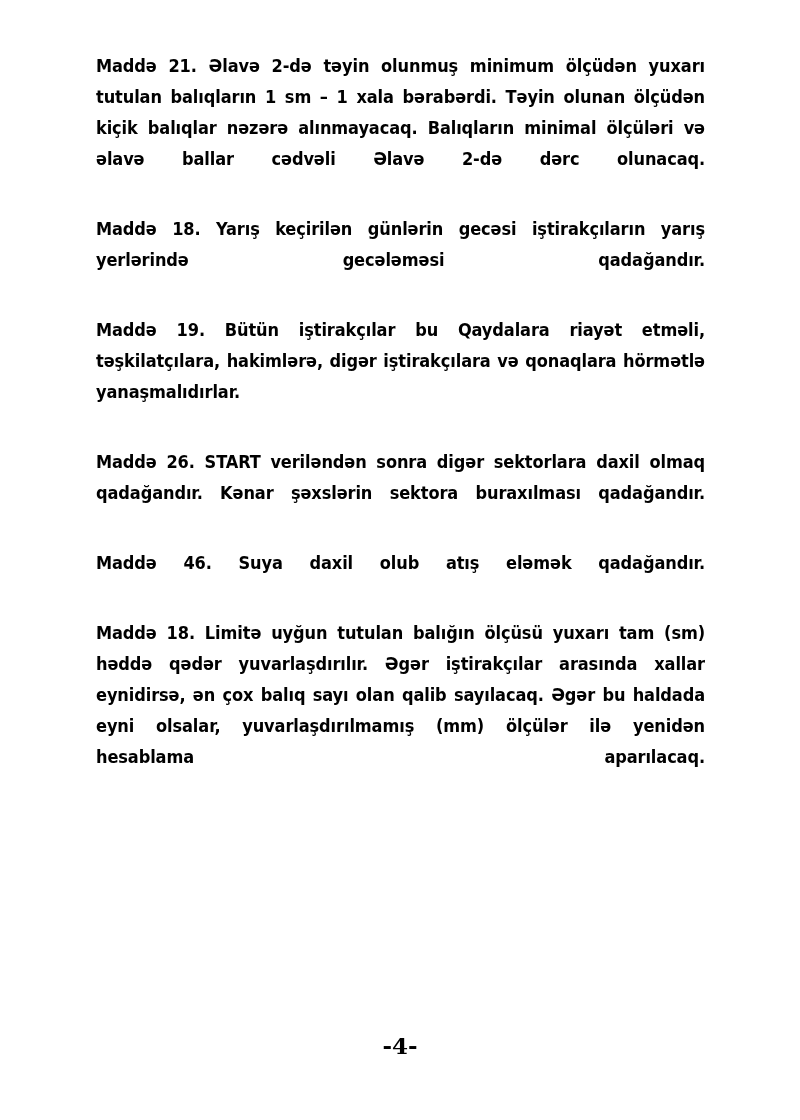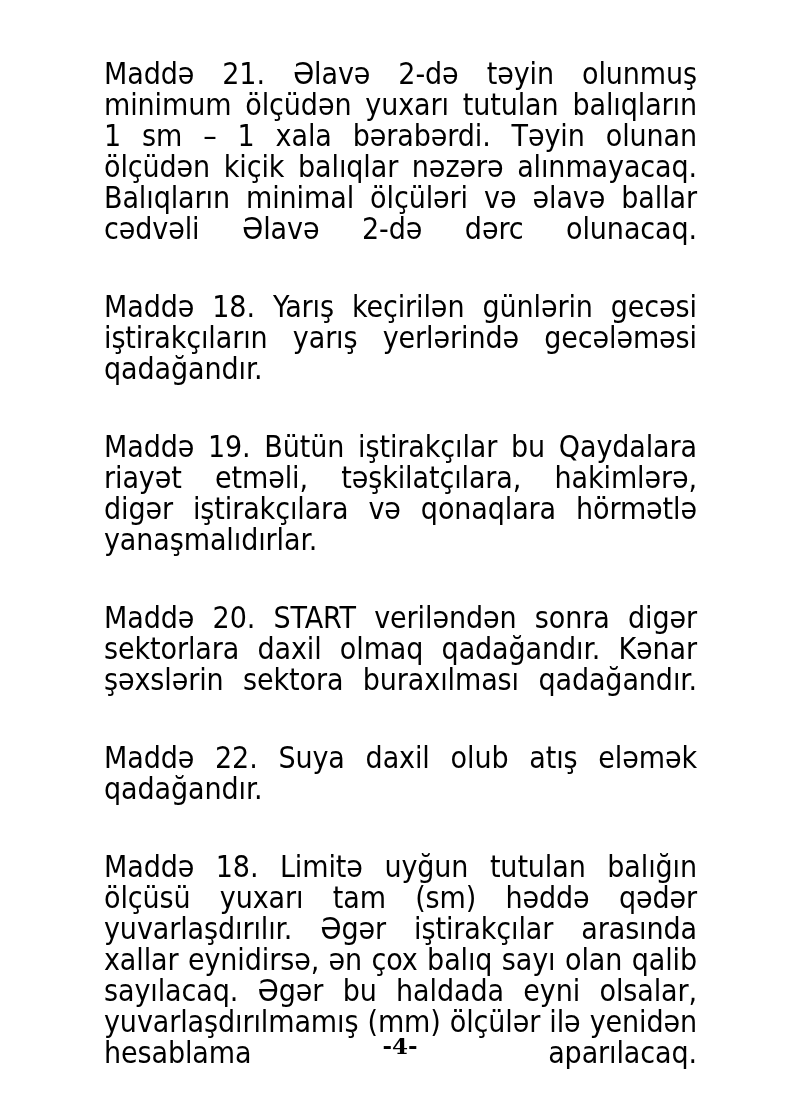--- a/index.html
+++ b/index.html
@@ -23,29 +23,30 @@
     height: 1120px;
     background: #ffffff;
   }
   .text-block {
     position: absolute;
     left: 88px;
     top: 42px;
     width: 625px;
   }
   .para {
-    margin: 16px;
-    font-size: 30px;
+    margin: 8px;
+    font-size: 18px;
     line-height: 31px;
     text-align: justify;
     text-justify: inter-word;
     font-stretch: condensed;
     letter-spacing: -0.1px;
     word-spacing: 0px;
     hyphens: manual;
+    font-weight: bold;
     -webkit-hyphens: manual;
   }
   
   .para:after {
     content: "";
     display: inline-block;
     width: 100%;
   }
   .footer {
     position: absolute;
@@ -61,20 +62,20 @@
 </style>
 </head>
 <body>
 
 <div class="page">
 
   <div class="text-block">
     <p class="para">Maddə 21. Əlavə 2-də təyin olunmuş minimum ölçüdən yuxarı tutulan balıqların 1 sm – 1 xala bərabərdi. Təyin olunan ölçüdən kiçik balıqlar nəzərə alınmayacaq. Balıqların minimal ölçüləri və əlavə ballar cədvəli Əlavə 2-də dərc olunacaq.</p>
     <p class="para">Maddə 18. Yarış keçirilən günlərin gecəsi iştirakçıların yarış yerlərində gecələməsi qadağandır.</p>
     <p class="para">Maddə 19. Bütün iştirakçılar bu Qaydalara riayət etməli, təşkilatçılara, hakimlərə, digər iştirakçılara və qonaqlara hörmətlə yanaşmalıdırlar.</p>
-    <p class="para">Maddə 20. START veriləndən sonra digər sektorlara daxil olmaq qadağandır. Kənar şəxslərin sektora buraxılması qadağandır.</p>
-    <p class="para">Maddə 22. Suya daxil olub atış eləmək qadağandır.</p>
+    <p class="para">Maddə 26. START veriləndən sonra digər sektorlara daxil olmaq qadağandır. Kənar şəxslərin sektora buraxılması qadağandır.</p>
+    <p class="para">Maddə 46. Suya daxil olub atış eləmək qadağandır.</p>
     <p class="para">Maddə 18. Limitə uyğun tutulan balığın ölçüsü yuxarı tam (sm) həddə qədər yuvarlaşdırılır. Əgər iştirakçılar arasında xallar eynidirsə, ən çox balıq sayı olan qalib sayılacaq. Əgər bu haldada eyni olsalar, yuvarlaşdırılmamış (mm) ölçülər ilə yenidən hesablama aparılacaq.</p>
   </div>
 
   <div class="footer">-4-</div>
 
 </div>
 
 </body></html>

